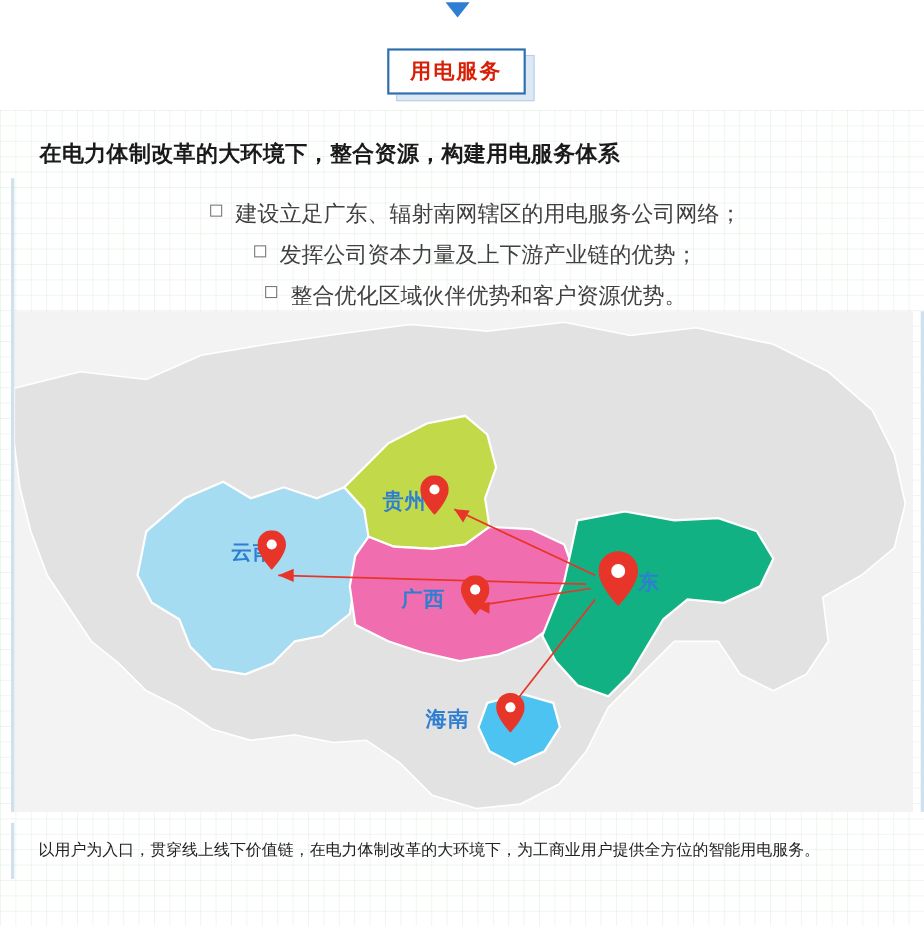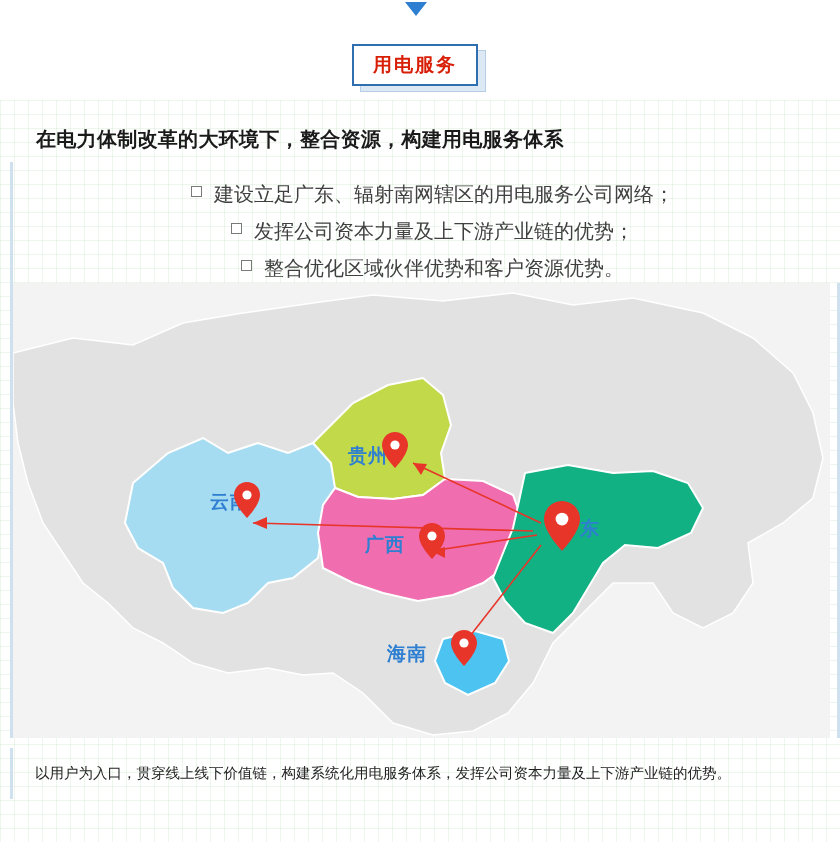--- a/index.html
+++ b/index.html
@@ -262,14 +262,14 @@
       <path fill="#e8352a" d="M13,0 C5.8,0 0,5.8 0,13 C0,22.7 13,36 13,36 C13,36 26,22.7 26,13 C26,5.8 20.2,0 13,0 Z"></path>
       <circle cx="13" cy="13" r="4.6" fill="#ffffff"></circle>
     </svg>
     <svg class="pin" style="left:438px; top:347px;" viewBox="0 0 26 36">
       <path fill="#e8352a" d="M13,0 C5.8,0 0,5.8 0,13 C0,22.7 13,36 13,36 C13,36 26,22.7 26,13 C26,5.8 20.2,0 13,0 Z"></path>
       <circle cx="13" cy="13" r="4.6" fill="#ffffff"></circle>
     </svg>
   </div>
   <div class="right-edge"></div>
 
-  <div class="footer-note">以用户为入口，贯穿线上线下价值链，构建系统化用电服务体系，发挥公司资本力量及上下游产业链的优势。</div>
+  <div class="footer-note">以用户为入口，贯穿线上线下价值链，在电力体制改革的大环境下，为工商业用户提供全方位的智能用电服务。</div>
 </div>
 
 </body></html>

